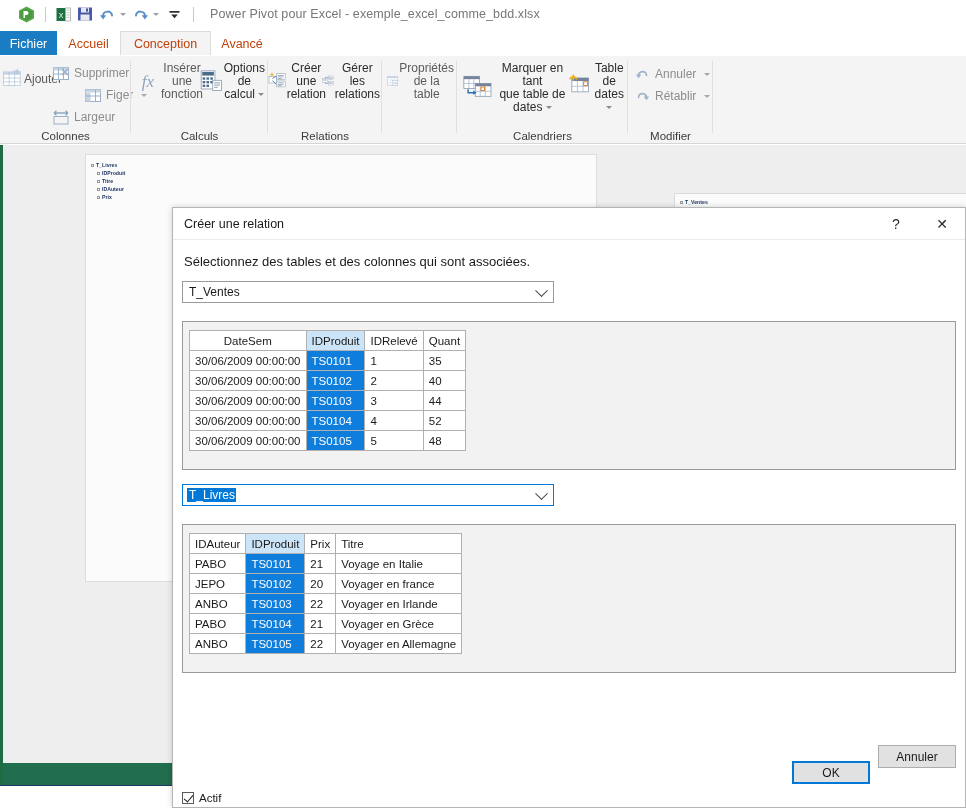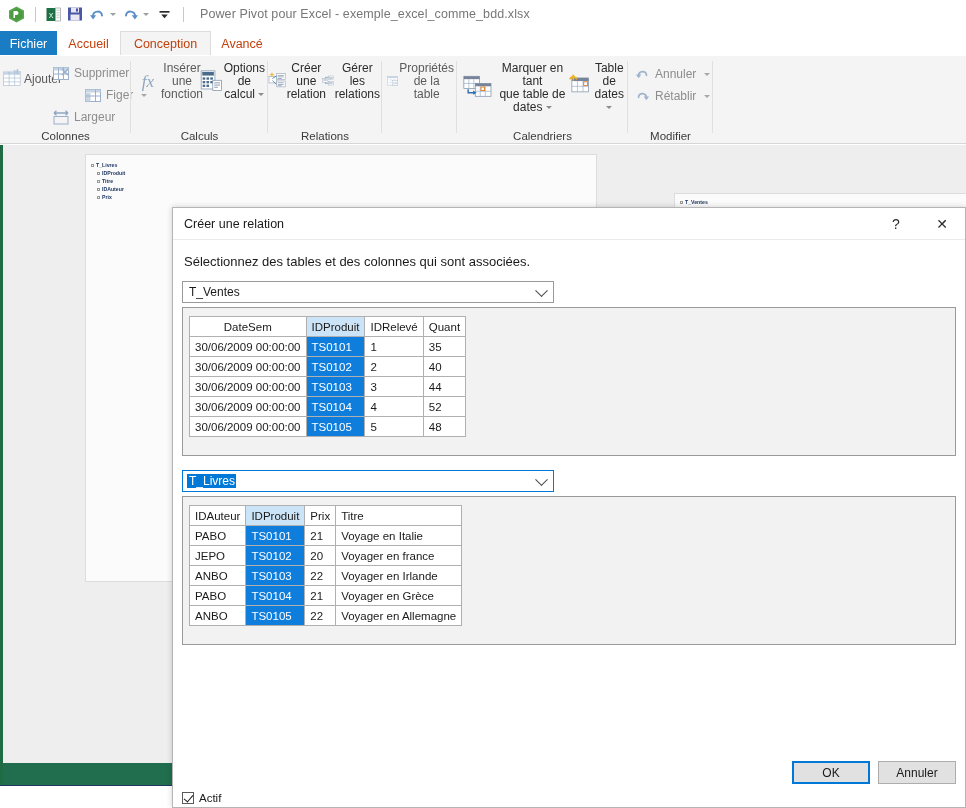--- a/index.html
+++ b/index.html
@@ -14,21 +14,21 @@
     position: relative;
     width: 966px; height: 808px;
     background: #ffffff;
   }
 
   
   .titlebar {
     position: absolute; left:0; top:0; width:966px; height:28px;
     background:#ffffff;
     display:flex; align-items:center;
-    padding-left:6px;
+    padding-left:16px;
   }
   .qat-sep {
     width:1px; height:15px; background:#c8c8c8; margin:0 7px;
   }
   .qat-ico {
     width:20px; height:20px; display:flex; align-items:center; justify-content:center;
     margin-right:2px; position:relative;
   }
   .ico-pp svg, .qat-ico svg { display:block; }
   .drop-caret {
@@ -163,21 +163,21 @@
   }
   .combo .carrow {
     position:absolute; right:7px; top:0; height:22px;
     display:flex; align-items:center;
   }
   .chev {
     width:9px; height:9px; border-right:1.4px solid #4a4a4a; border-bottom:1.4px solid #4a4a4a;
     transform: rotate(45deg) translate(-2px,-2px);
   }
   .gridpanel {
-    margin-top:4px; width:774px; height:149px;
+    margin-top:18px; width:774px; height:149px;
     background:#f2f2f2; border:1px solid #9a9a9a;
     padding:8px 0 0 6px; overflow:hidden;
   }
   .gridpanel.tall { height:149px; }
   table.dgrid {
     border-collapse:collapse; background:#ffffff;
     font-size:11.5px; color:#1a1a1a;
   }
   table.dgrid th, table.dgrid td {
     border:1px solid #b0b0b0; height:20px; padding:0 5px;
@@ -205,21 +205,21 @@
     transform: rotate(40deg);
   }
   .footer-btns {
     position:absolute; right:9px; bottom:23px; display:flex; gap:8px;
   }
   .fbtn {
     width:78px; height:23px; font-size:12px; color:#1a1a1a;
     display:flex; align-items:center; justify-content:center;
     background:#e1e1e1; border:1px solid #adadad;
   }
-  .fbtn.primary { background:#e1e1e1; border:2px solid #0078d7; }
+  .fbtn.primary { background:#e1e1e1; border:2px solid #0078d7;margin-top:16px; }
 </style>
 </head>
 <body>
 
 <div id="app">
 
   <div class="titlebar">
     <div class="qat-ico ico-pp">
       <svg width="17" height="17" viewBox="0 0 17 17">
         <polygon points="8.5,0.6 16,4.6 16,12.4 8.5,16.4 1,12.4 1,4.6" fill="#5aa84f"></polygon>

